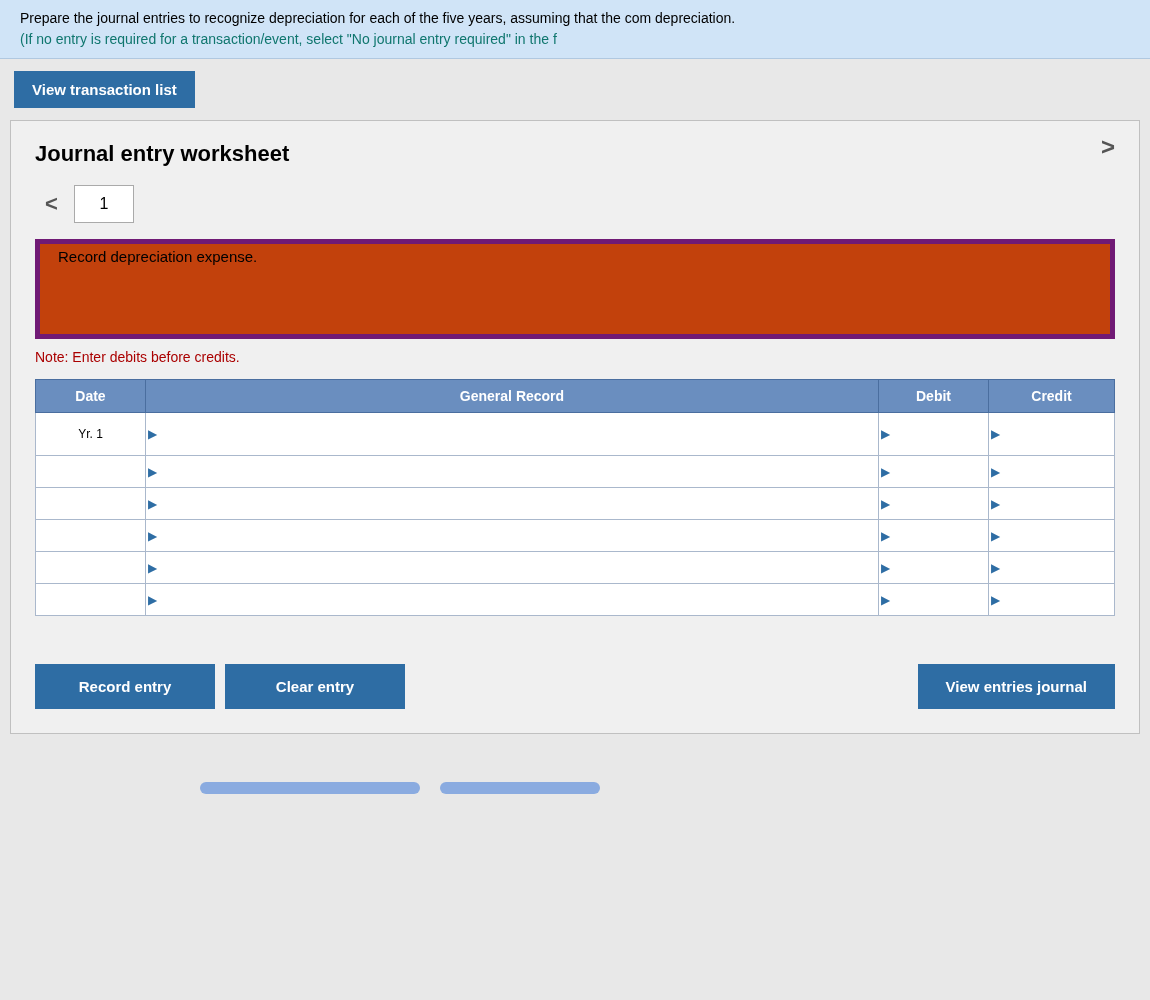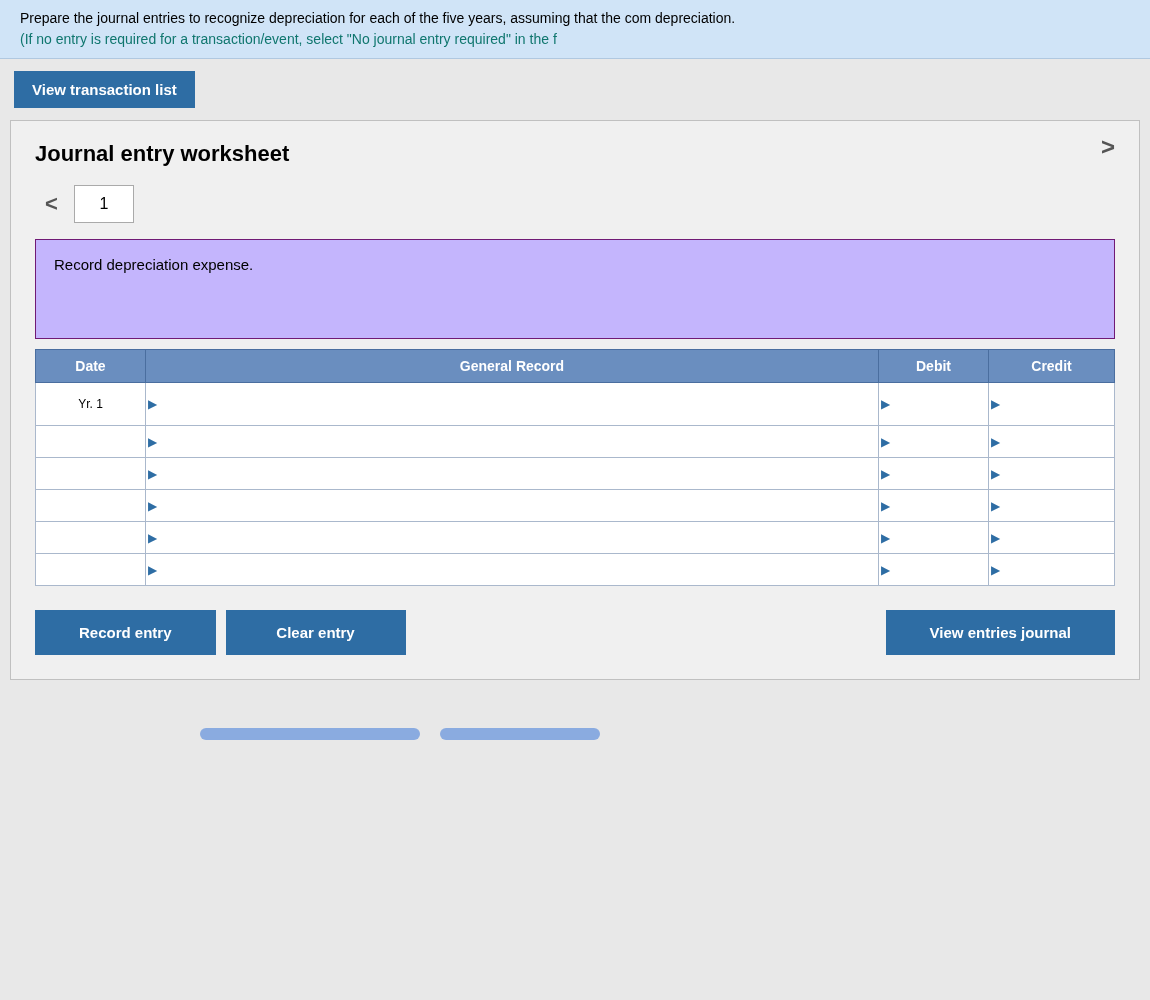--- a/index.html
+++ b/index.html
@@ -71,23 +71,23 @@
       height: 38px;
       display: flex;
       align-items: center;
       justify-content: center;
       font-size: 16px;
       margin: 0 6px;
     }
 
     
     .description-box {
-      background: #c4b5fd;
-      border: 1px solid #701a75;
-      padding: 16px 18px;
+      background: #c2410c;
+      border: 5px solid #701a75;
+      padding: 4px 18px;
       min-height: 100px;
       margin-bottom: 10px;
       font-size: 15px;
     }
 
     
     .note-text {
       color: #aa0000;
       font-size: 14px;
       margin-bottom: 14px;
@@ -153,25 +153,26 @@
       display: flex;
       align-items: center;
       gap: 10px;
       margin-top: 4px;
     }
     .action-btn {
       background: #2e6da4;
       color: white;
       font-size: 15px;
       font-weight: bold;
-      padding: 14px 44px;
+      padding: 14px 28px;
       border: none;
       cursor: pointer;
       min-width: 180px;
       text-align: center;
+      margin-top: 24px;
     }
     .spacer { flex: 1; }
 
     
     .bottom-area {
       background: #e8e8e8;
       height: 60px;
       display: flex;
       align-items: flex-end;
       padding: 10px 200px;
@@ -213,20 +214,21 @@
   </div>
 
   <div class="description-box">
     <span>Record depreciation expense.</span>
   </div>
 
   <div style="position:relative;">
     <span class="nav-arrow" style="position:absolute; right:-10px; top:-220px; font-size:24px;">&gt;</span>
   </div>
 
+  <div class="note-text">Note: Enter debits before credits.</div>
 
   <table class="journal-table">
     <thead>
       <tr>
         <th class="col-date">Date</th>
         <th class="col-journal">General Record</th>
         <th class="col-debit">Debit</th>
         <th class="col-credit">Credit</th>
       </tr>
     </thead>

